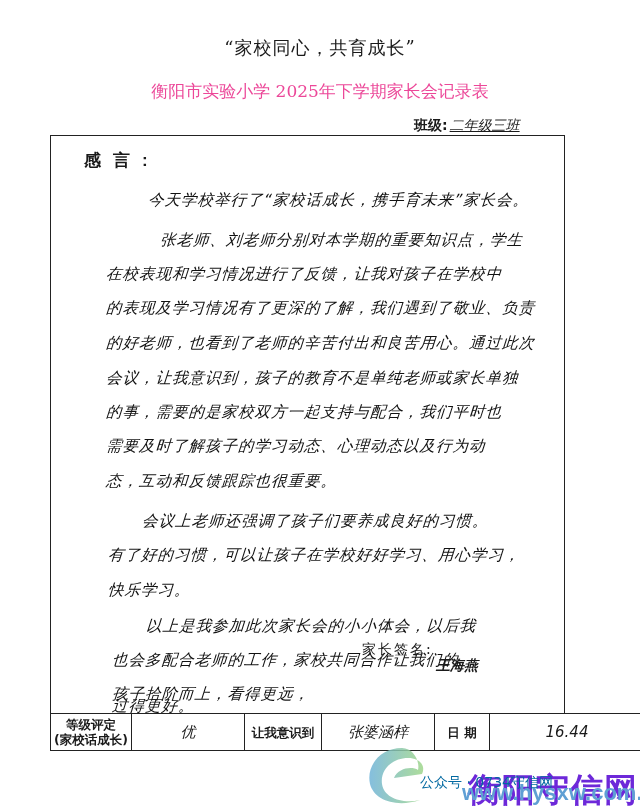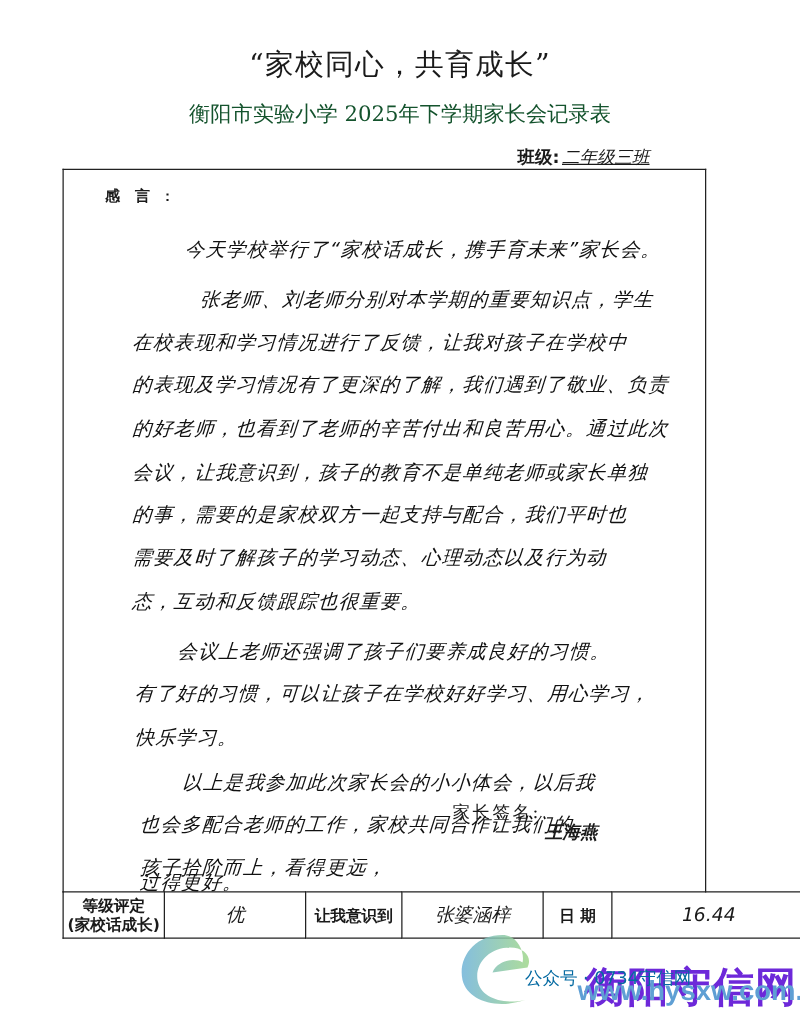--- a/index.html
+++ b/index.html
@@ -2,36 +2,36 @@
 <html><head>
 <meta charset="utf-8">
 <style>
   html, body { margin:0; padding:0; }
   body {
     width:640px; height:808px; background:#ffffff; position:relative; overflow:hidden;
     font-family:"DejaVu Sans", sans-serif; color:#1a1a1a;
   }
   .title {
     position:absolute; left:0; width:640px; top:36px; text-align:center;
-    font-family:"DejaVu Serif", serif; font-size:23px; letter-spacing:1px; color:#1a1a1a;
+    font-family:"DejaVu Serif", serif; font-size:18px; letter-spacing:1px; color:#1a1a1a;
   }
   .subtitle {
     position:absolute; left:0; width:640px; top:80px; text-align:center;
-    font-family:"DejaVu Serif", serif; font-size:17px; color:#14532d;
+    font-family:"DejaVu Serif", serif; font-size:17px; color:#ec4899;
   }
   .class-line {
     position:absolute; left:414px; top:117px; font-size:14px; font-weight:bold;
   }
   .class-line .class-val { font-weight:normal; font-style:italic; text-decoration:underline; margin-left:2px; }
   .frame {
     position:absolute; left:50px; top:135px; width:513px; height:578px;
     border:1.5px solid #222; border-bottom:none;
   }
   .label-ganyan {
-    position:absolute; left:84px; top:149px; font-size:12px; font-weight:bold;
+    position:absolute; left:84px; top:149px; font-size:17px; font-weight:bold;
     font-family:Liberation Sans, sans-serif; letter-spacing:12px;
   }
   .hand {
     position:absolute; font-family:"DejaVu Sans", sans-serif; font-style:italic;
     font-size:15.5px; color:#111; letter-spacing:1px; white-space:nowrap;
     transform:skewX(-4deg);
   }
   .sign-label {
     position:absolute; left:362px; top:641px; font-size:14px; letter-spacing:2px;
     font-family:"DejaVu Serif", serif;

